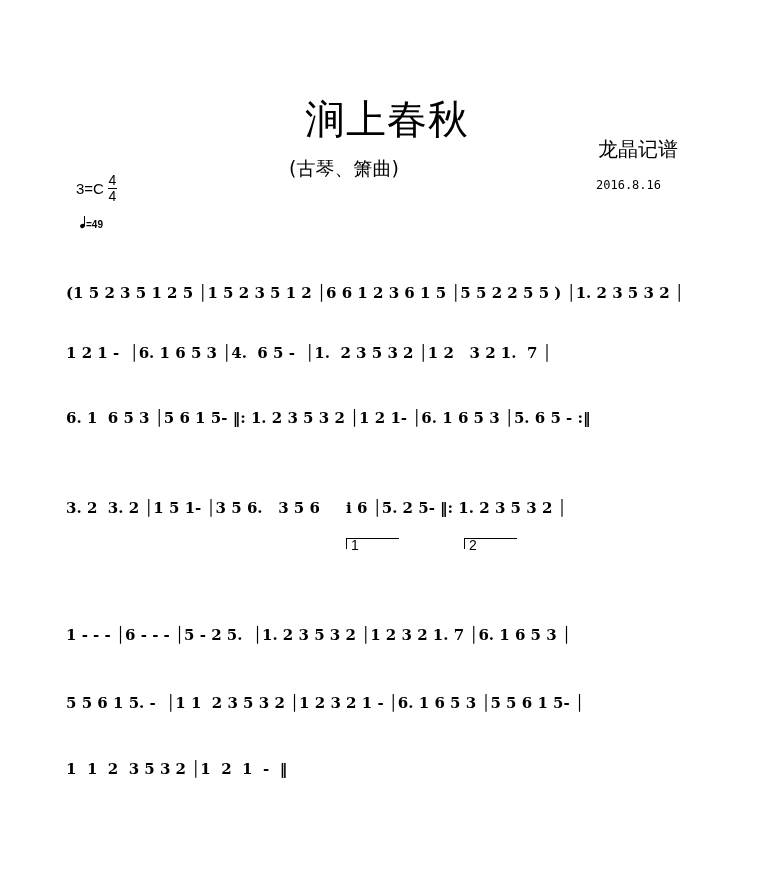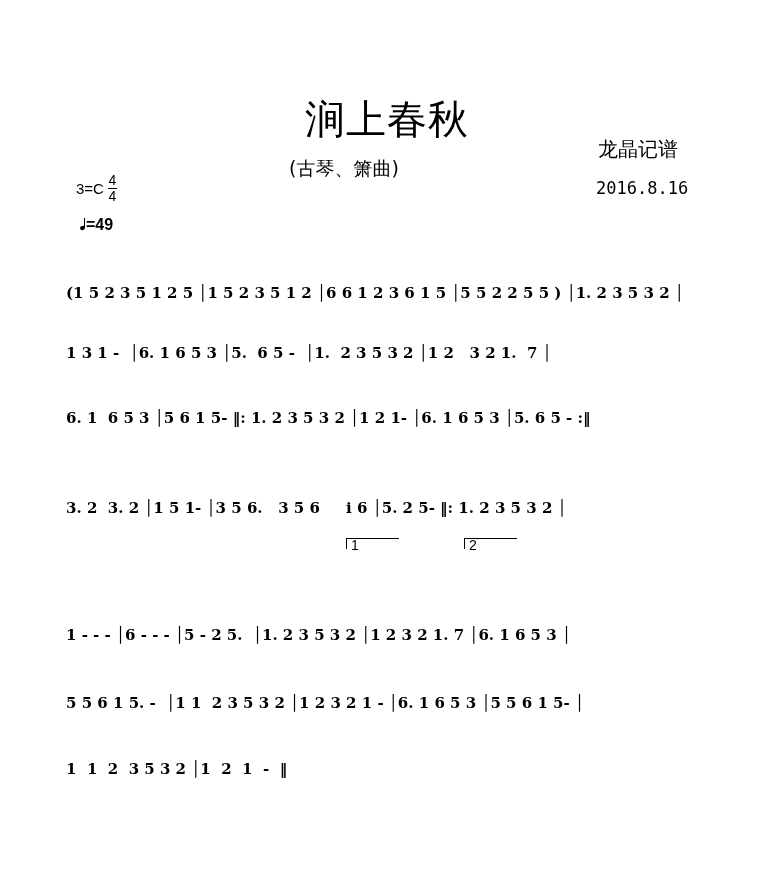--- a/index.html
+++ b/index.html
@@ -1,25 +1,25 @@
 <!DOCTYPE html>
 <html><head>
 <meta charset="utf-8">
 <style>
   html, body { margin:0; padding:0; background:#fff; }
   body { width:774px; height:887px; position:relative; overflow:hidden; font-family:"DejaVu Serif", serif; color:#000; }
   .title { position:absolute; top:92px; left:0; width:774px; text-align:center; font-size:40px; font-family:"DejaVu Serif", serif; letter-spacing:1px; }
   .subtitle { position:absolute; top:156px; left:0; width:708px; text-align:center; font-size:19px; font-family:"DejaVu Sans", sans-serif; padding-left:0; }
   .subtitle span { position:relative; left:-10px; }
   .author { position:absolute; top:136px; left:598px; font-size:20px; font-family:"DejaVu Sans", sans-serif; }
-  .date { position:absolute; top:178px; left:596px; font-size:17px; font-family:"DejaVu Sans Mono", monospace; }
+  .date { position:absolute; top:178px; left:596px; font-size:12px; font-family:"DejaVu Sans Mono", monospace; }
   .key { position:absolute; top:174px; left:76px; font-size:15px; font-family:"Liberation Sans", sans-serif; display:flex; align-items:center; gap:4px; }
   .timesig { display:inline-flex; flex-direction:column; align-items:center; font-size:14px; line-height:13px; }
   .timesig .bar { width:9px; height:1px; background:#000; margin:1px 0; }
-  .tempo { position:absolute; top:216px; left:80px; font-size:16px; font-weight:bold; font-family:"Liberation Sans", sans-serif;text-align:right; }
+  .tempo { position:absolute; top:216px; left:80px; font-size:10px; font-weight:bold; font-family:"Liberation Sans", sans-serif;text-align:right; }
   .tempo .note { display:inline-block; position:relative; width:6px; height:12px; }
   .tempo .note::before { content:""; position:absolute; left:4px; top:0; width:1px; height:10px; background:#000; }
   .tempo .note::after { content:""; position:absolute; left:0; top:8px; width:5px; height:4px; border-radius:50%; background:#000; transform:rotate(-20deg); }
   .row { position:absolute; left:66px; width:640px; height:30px; font-family:"DejaVu Serif", serif; font-weight:bold; font-size:15px; white-space:pre; }
   .row .line { position:absolute; top:0; left:0; right:0; }
   .volta { position:absolute; border-left:1px solid #000; border-top:1px solid #000; height:10px; width:48px; top:-22px; font-size:14px; font-family:"Liberation Sans", sans-serif; font-weight:normal; padding-left:4px; line-height:12px; }
 </style>
 </head>
 <body>
 
@@ -34,21 +34,21 @@
     <span>4</span>
     <span class="bar"></span>
     <span>4</span>
   </span>
 </div>
 <div class="tempo">
   <span class="note"></span><span>=49</span>
 </div>
 
 <div class="row" style="top:284px;"><span class="line">(1 5 2 3 5 1 2 5 │1 5 2 3 5 1 2 │6 6 1 2 3 6 1 5 │5 5 2 2 5 5 ) │1. 2 3 5 3 2 │</span></div>
-<div class="row" style="top:344px;"><span class="line">1 3 1 -  │6. 1 6 5 3 │5.  6 5 -  │1.  2 3 5 3 2 │1 2   3 2 1.  7 │</span></div>
+<div class="row" style="top:344px;"><span class="line">1 2 1 -  │6. 1 6 5 3 │4.  6 5 -  │1.  2 3 5 3 2 │1 2   3 2 1.  7 │</span></div>
 <div class="row" style="top:409px;"><span class="line">6. 1  6 5 3 │5 6 1 5- ‖: 1. 2 3 5 3 2 │1 2 1- │6. 1 6 5 3 │5. 6 5 - :‖</span></div>
 <div class="row" style="top:475px;margin-top:24px;"><span class="line">3. 2  3. 2 │1 5 1- │3 5 6.   3 5 6     i 6 │5. 2 5- ‖: 1. 2 3 5 3 2 │</span></div>
 <div class="row" style="top:560px;">
   <div class="volta" style="left:280px;">1</div>
   <div class="volta" style="left:398px;">2</div>
 </div>
 <div class="row" style="top:626px;"><span class="line">1 - - - │6 - - - │5 - 2 5.  │1. 2 3 5 3 2 │1 2 3 2 1. 7 │6. 1 6 5 3 │</span></div>
 <div class="row" style="top:694px;"><span class="line">5 5 6 1 5. -  │1 1  2 3 5 3 2 │1 2 3 2 1 - │6. 1 6 5 3 │5 5 6 1 5- │</span></div>
 <div class="row" style="top:760px;"><span class="line">1  1  2  3 5 3 2 │1  2  1  -  ‖</span></div>
 

